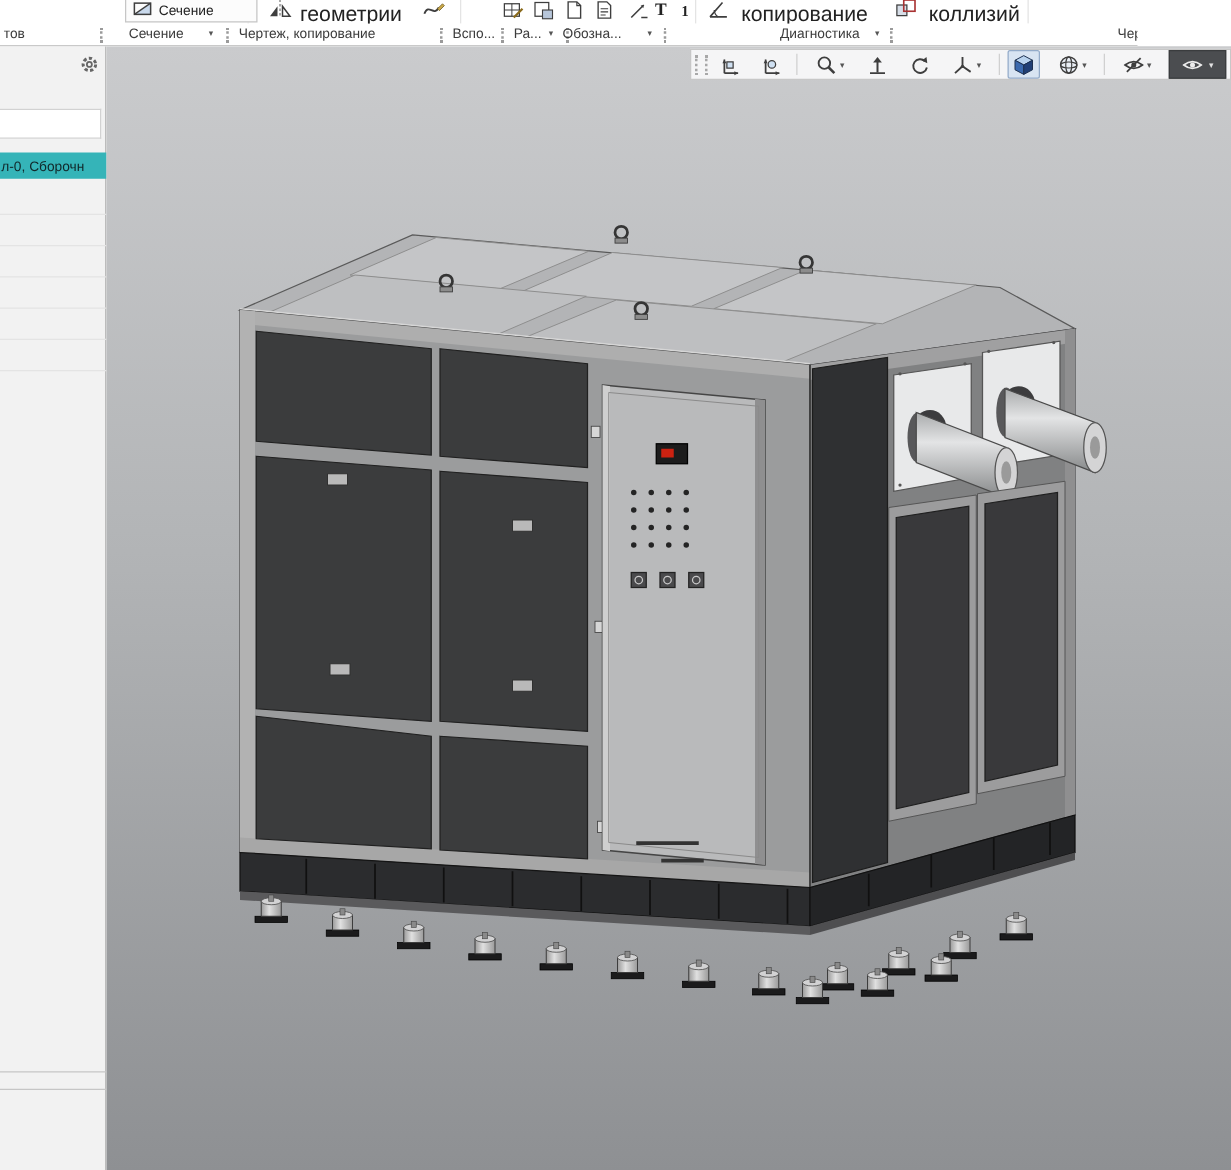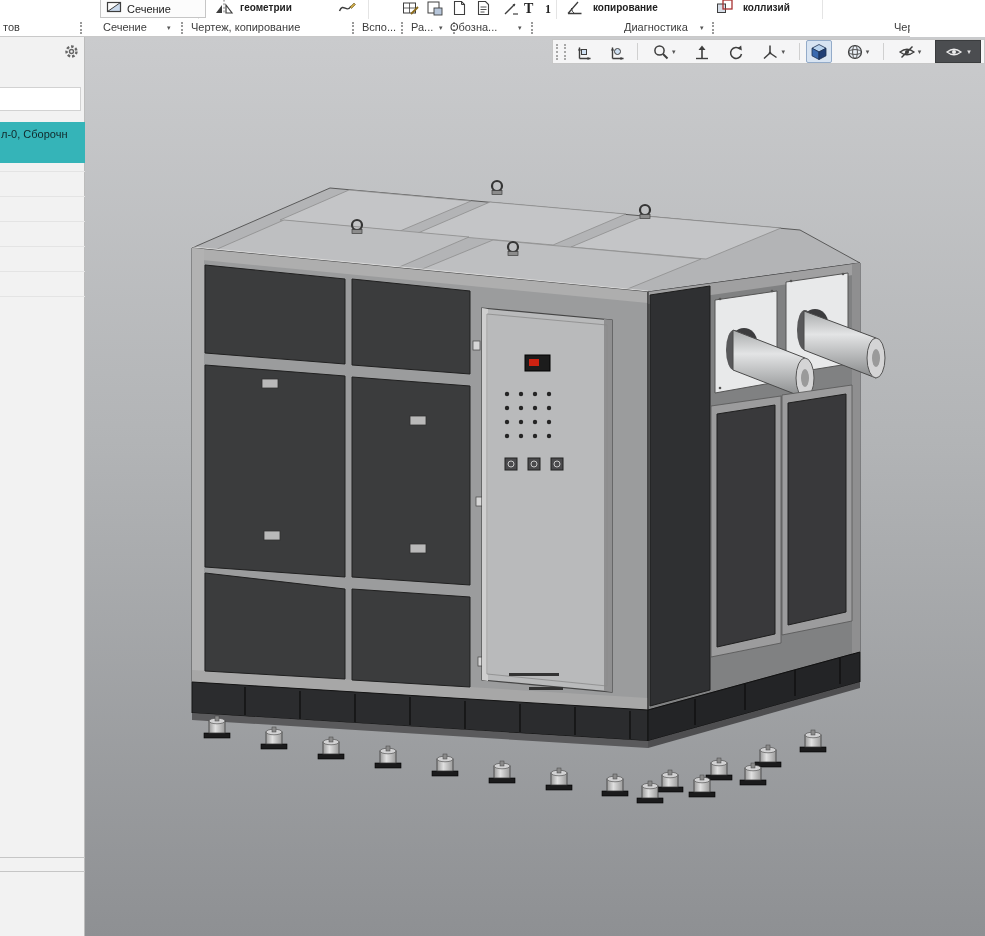--- a/index.html
+++ b/index.html
@@ -6,36 +6,36 @@
   html,body { width:985px; height:936px; overflow:hidden; }
   body { font-family:"Liberation Sans", sans-serif; background:#fff; }
   .screen { position:relative; width:985px; height:936px; overflow:hidden; background:#fff; }
 
   
   .ribbon-top { position:absolute; left:16px; top:0; width:844px; height:19px; background:var(--ribbon-bg,#fff); overflow:hidden; z-index:5; }
   .ribbon-top .vsep { position:absolute; top:0; width:1px; height:19px; background:#e4e4e4; }
   .btn-sec { position:absolute; left:84px; top:-14px; width:106px; height:32px; border:1px solid #c6c6c6; background:#fcfcfc;
              display:flex; align-items:flex-end; gap:5px; padding:0 5px 2px 5px; }
   .btn-sec .lbl { font-size:11px; color:#222; }
-  .rlbl { position:absolute; top:2px; font-size:10px; color:#222; white-space:nowrap;font-weight:bold; }
+  .rlbl { position:absolute; top:2px; font-size:17px; color:#222; white-space:nowrap; }
   .ric { position:absolute; }
 
   
   .ribbon-groups { position:absolute; left:0; top:19px; width:910px; height:18px; background:var(--ribbon-bg,#fff);
                    border-bottom:1px solid #c9c9c9; z-index:5; overflow:hidden; }
   .g { position:absolute; top:0; line-height:17px; font-size:11px; color:#3c3c3c; white-space:nowrap; }
   .dd { position:absolute; top:0; line-height:17px; font-size:7px; color:#555; }
   .grip { position:absolute; top:3px; width:3px; height:12px; border-left:2px dotted #9a9a9a; }
 
   
   .tree { position:absolute; left:0; top:37px; width:85px; height:899px; background:var(--panel-bg,#f2f2f2);
           border-right:1px solid #bcbcbc; z-index:4; }
   .tree-gear { position:absolute; right:5px; top:7px; width:15px; height:15px; }
   .tree-filter { position:absolute; left:0; top:50px; width:81px; height:24px; background:#fff; border:1px solid #d2d2d2; border-left:none; }
-  .tree-sel { position:absolute; left:0; top:85px; width:85px; height:41px; background:var(--accent,#35b4b8);
+  .tree-sel { position:absolute; left:0; top:85px; width:85px; height:21px; background:var(--accent,#35b4b8);
               color:#11282a; font-size:11px; line-height:25px; padding-left:1px; overflow:hidden; white-space:nowrap; }
   .tree-row { position:absolute; left:0; width:85px; height:25px; border-bottom:1px solid #e4e4e4; }
   .hline { position:absolute; left:0; width:85px; height:1px; background:#c6c6c6; }
 
   
   .viewport { position:absolute; left:85px; top:37px; width:900px; height:899px;
               background:linear-gradient(180deg, var(--viewport-top,#cacbcd) 0%, var(--viewport-mid,#b2b4b6) 45%, var(--viewport-bottom,#8e9093) 100%); }
   .model { position:absolute; left:0; top:0; }
 
   

